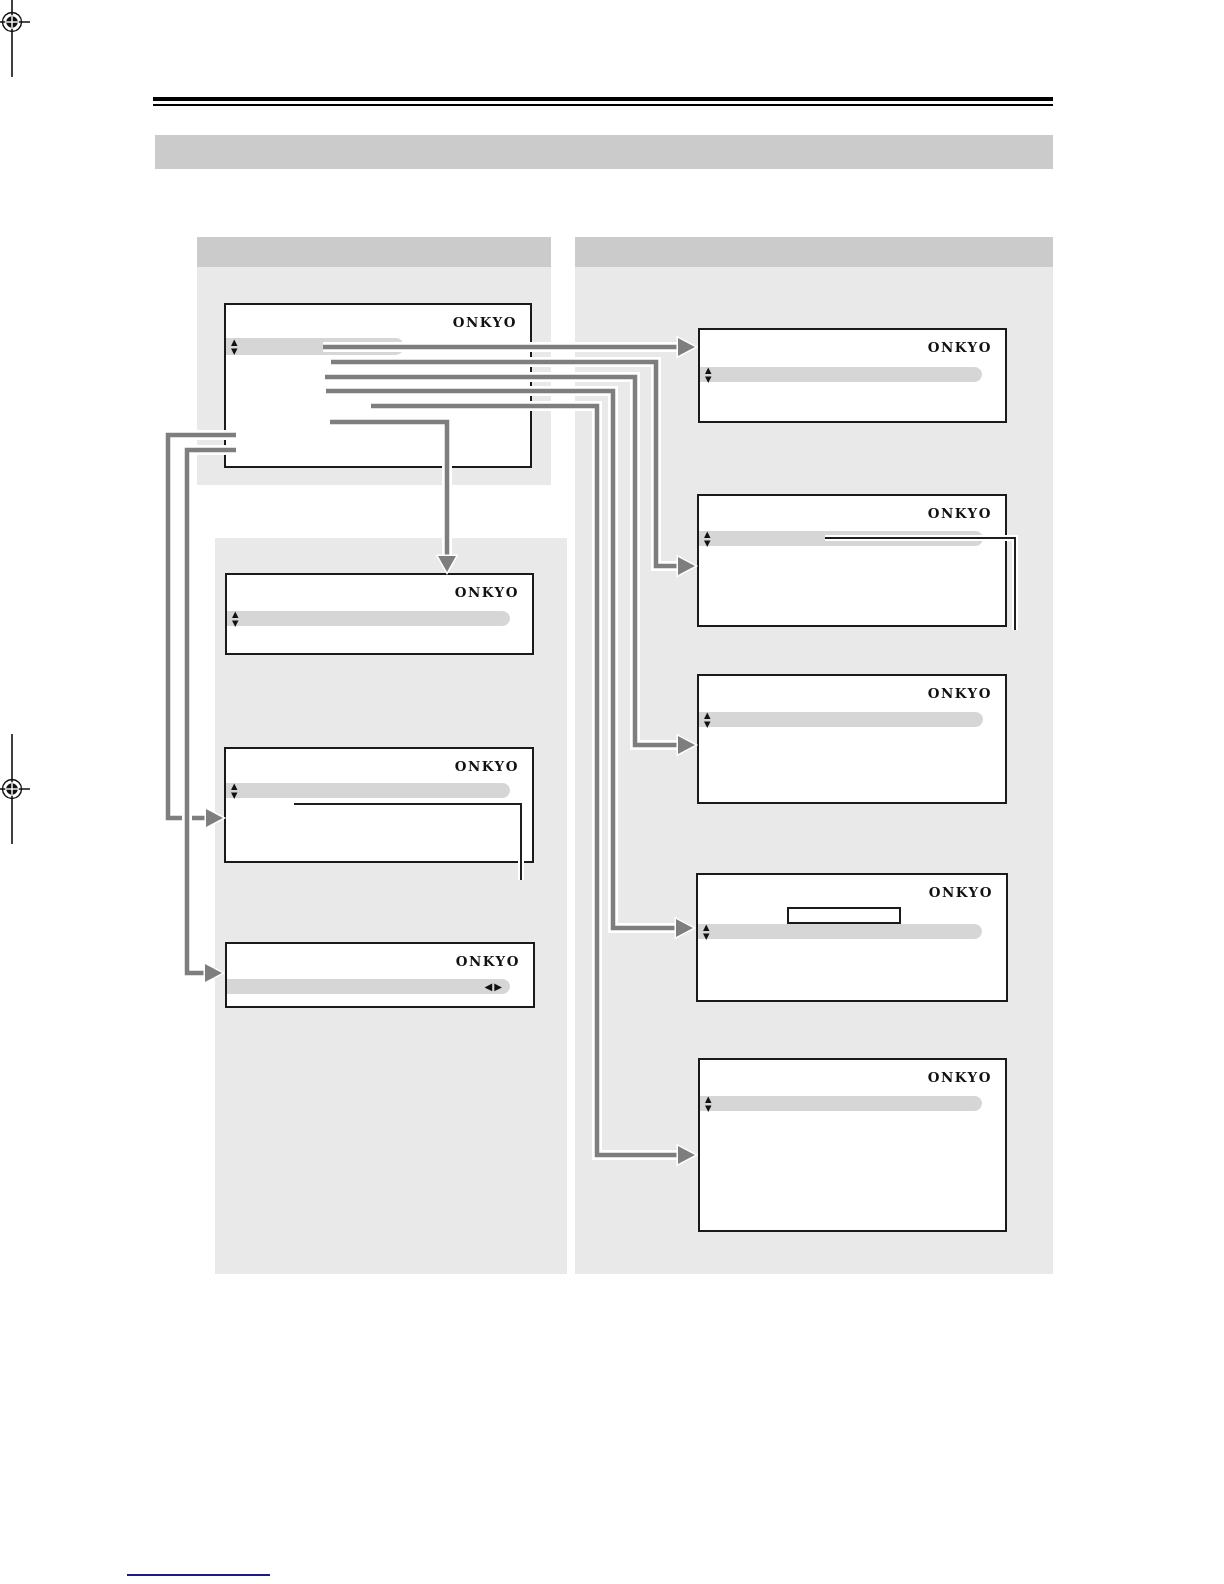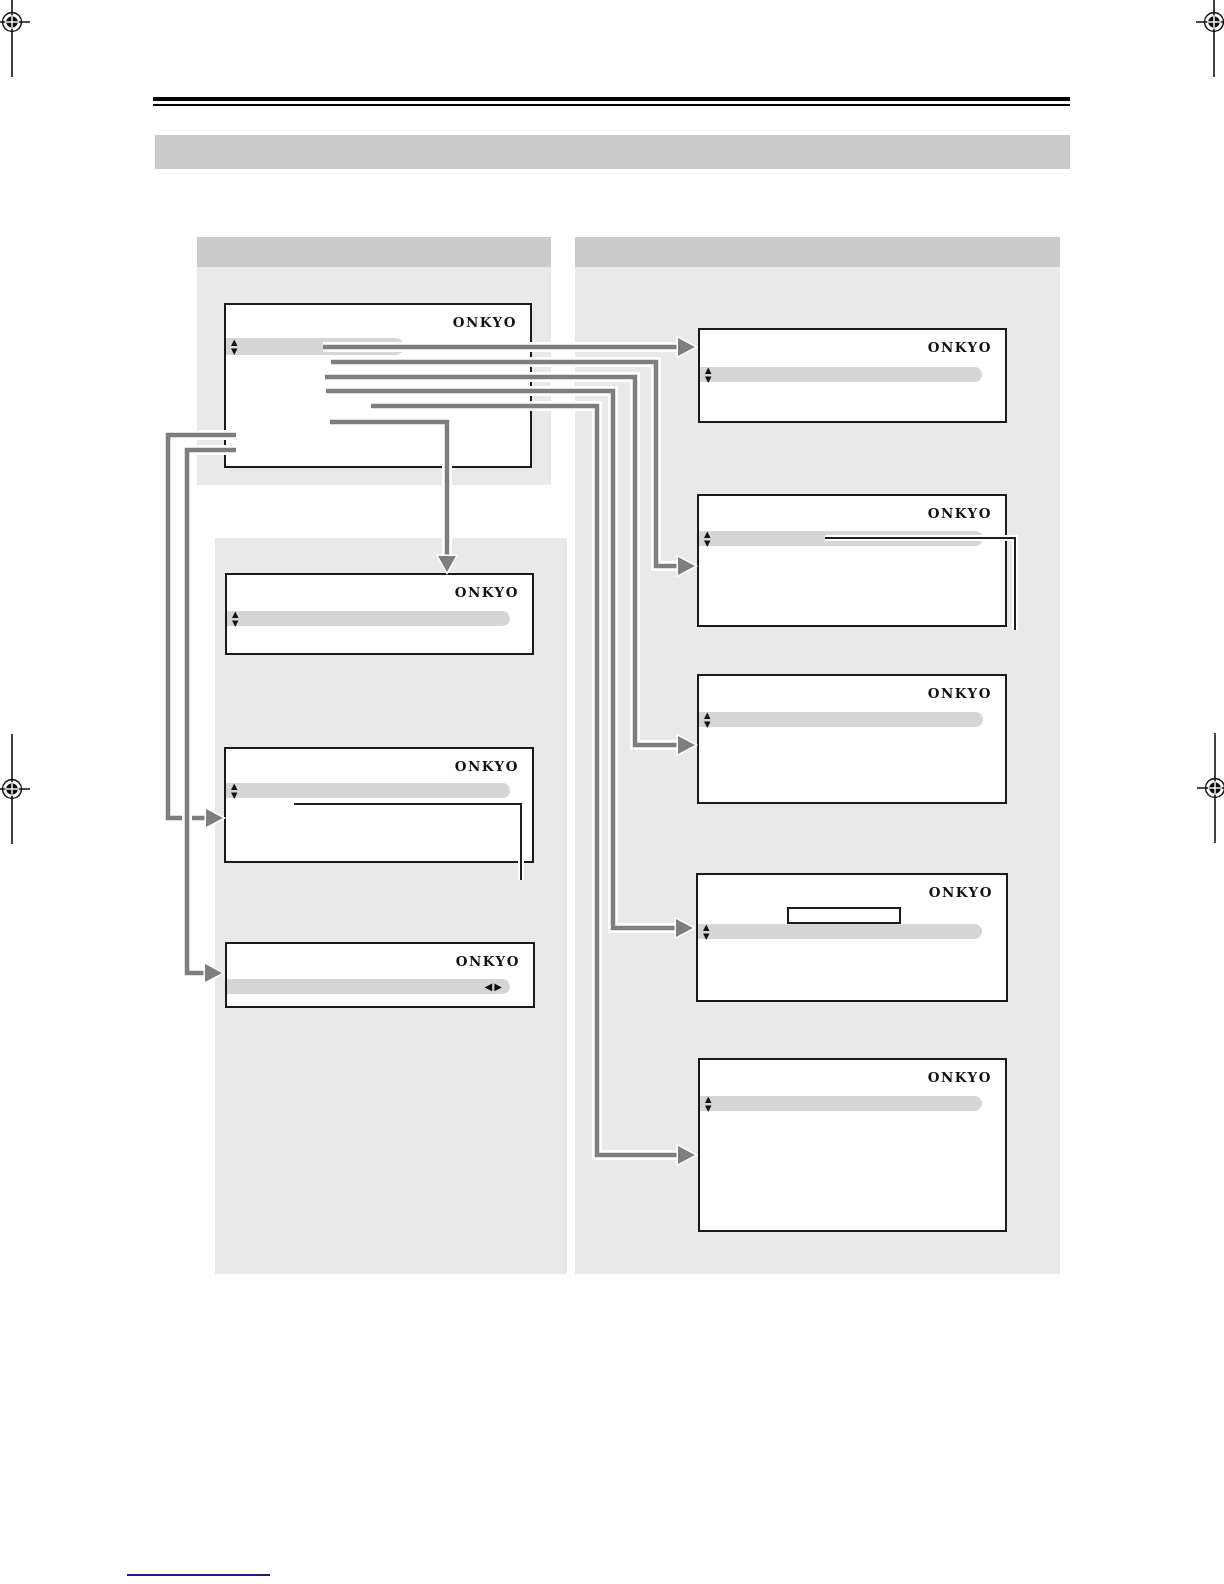--- a/index.html
+++ b/index.html
@@ -1,17 +1,17 @@
 <!DOCTYPE html>
 <html><head>
 <meta charset="utf-8">
 <style>
   html,body{margin:0;padding:0;background:#fff;}
   #page{
-    position:relative;width:1224px;height:1584px;background:#ffffff;
+    position:relative;width:1053px;height:1584px;background:#ffffff;
     overflow:hidden;font-family:"Liberation Sans",sans-serif;
   }
   .rule-thick{position:absolute;background:#000;height:4px;}
   .rule-thin{position:absolute;background:#000;height:2px;}
   .title-bar{position:absolute;background:#cbcbcb;}
   .panel-header{position:absolute;background:#cbcbcb;}
   .panel-body{position:absolute;background:#e9e9e9;}
   .box{
     position:absolute;background:#ffffff;border:2px solid #1a1a1a;
     box-sizing:border-box;

